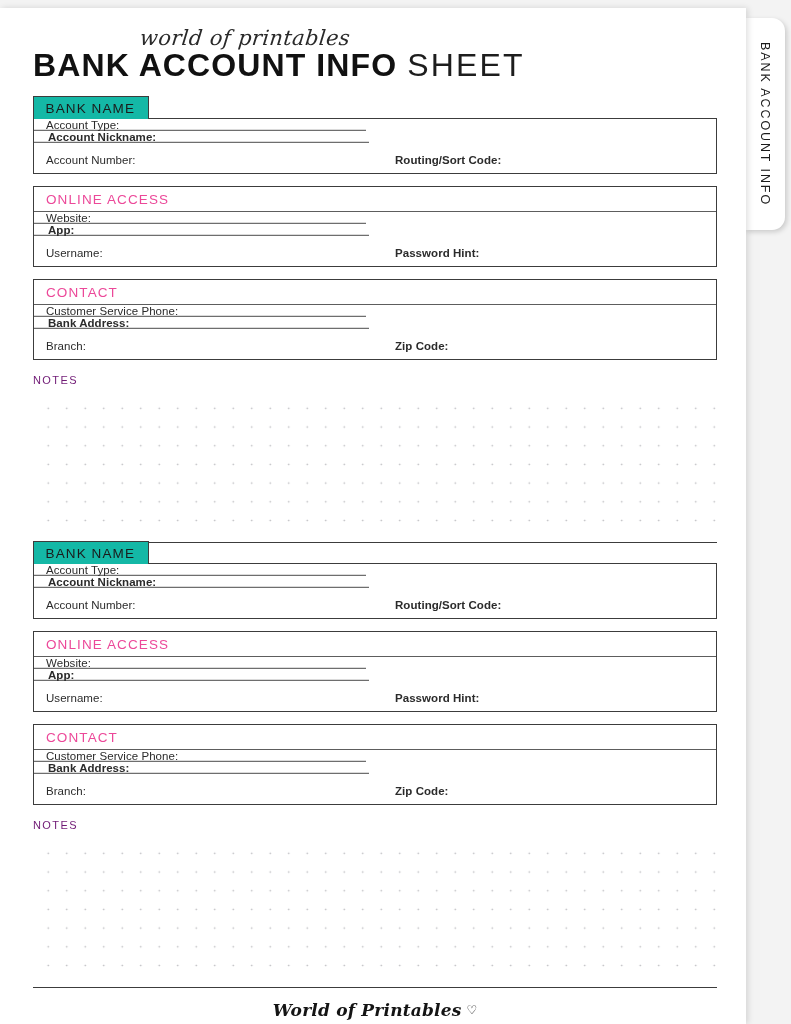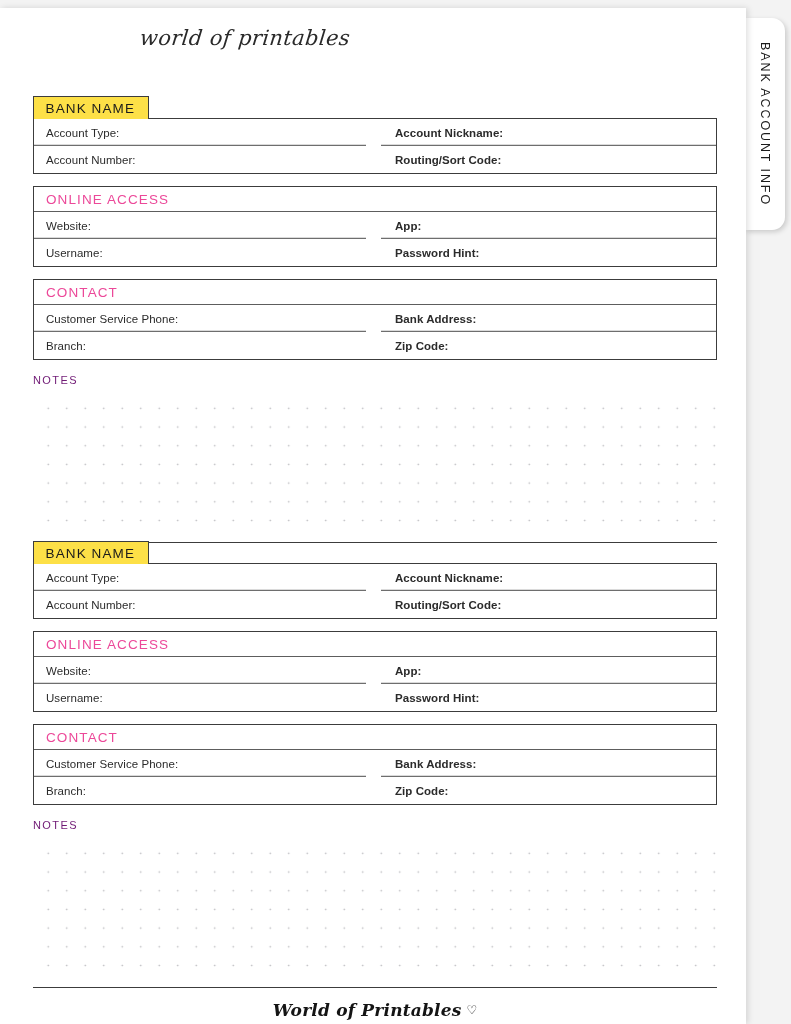--- a/index.html
+++ b/index.html
@@ -99,41 +99,41 @@
   
   .section.tabbed { margin-top: 20px; }
   .tab-title {
     position: absolute;
     left: -1.4px;
     top: -23px;
     height: 23px;
     padding: 0 13px 0 12px;
     border: 1.4px solid #3c3c3c;
     border-bottom: none;
-    background: #fde047;
+    background: #14b8a6;
     display: flex;
     align-items: center;
     font-size: 13.5px;
     letter-spacing: 1.1px;
     color: #1b1b1b;
   }
   
   .bar-title {
     height: 25px;
     display: flex;
     align-items: center;
     padding-left: 12px;
     border-bottom: 1.2px solid #5d5d5d;
     font-size: 13.5px;
     letter-spacing: 1.1px;
     color: #ec4899;
   }
 
   .row { display: flex; height: 27px; }
-  .row.ruled { border-bottom: 1.2px solid #6e6e6e; }
+  .row.ruled { border-bottom: 1.2px solid #6e6e6e; flex-direction: column; }
   .cell {
     display: flex;
     align-items: center;
     font-size: 11.5px;
     color: #2b2b2b;
     letter-spacing: 0.05px;
     padding-left: 12px;
   }
   .cell.left  { width: 347px; }
   .cell.right { width: 335px; padding-left: 14px; font-weight: bold; }
@@ -199,20 +199,23 @@
 
   <div class="side-tab">
     <span class="side-tab-label">BANK ACCOUNT INFO</span>
   </div>
 
   <div class="page">
     <div class="content">
 
       <div class="header">
         <div class="script-tag">world of printables</div>
+        <div class="title">
+          <span class="bold">BANK ACCOUNT INFO</span><span>&nbsp;</span><span class="light">SHEET</span>
+        </div>
       </div>
 
       <div>
 
         <div class="section tabbed">
           <div class="tab-title">BANK NAME</div>
           <div class="row ruled">
             <div class="cell left">Account Type:</div>
             <div class="cell right">Account Nickname:</div>
           </div>

